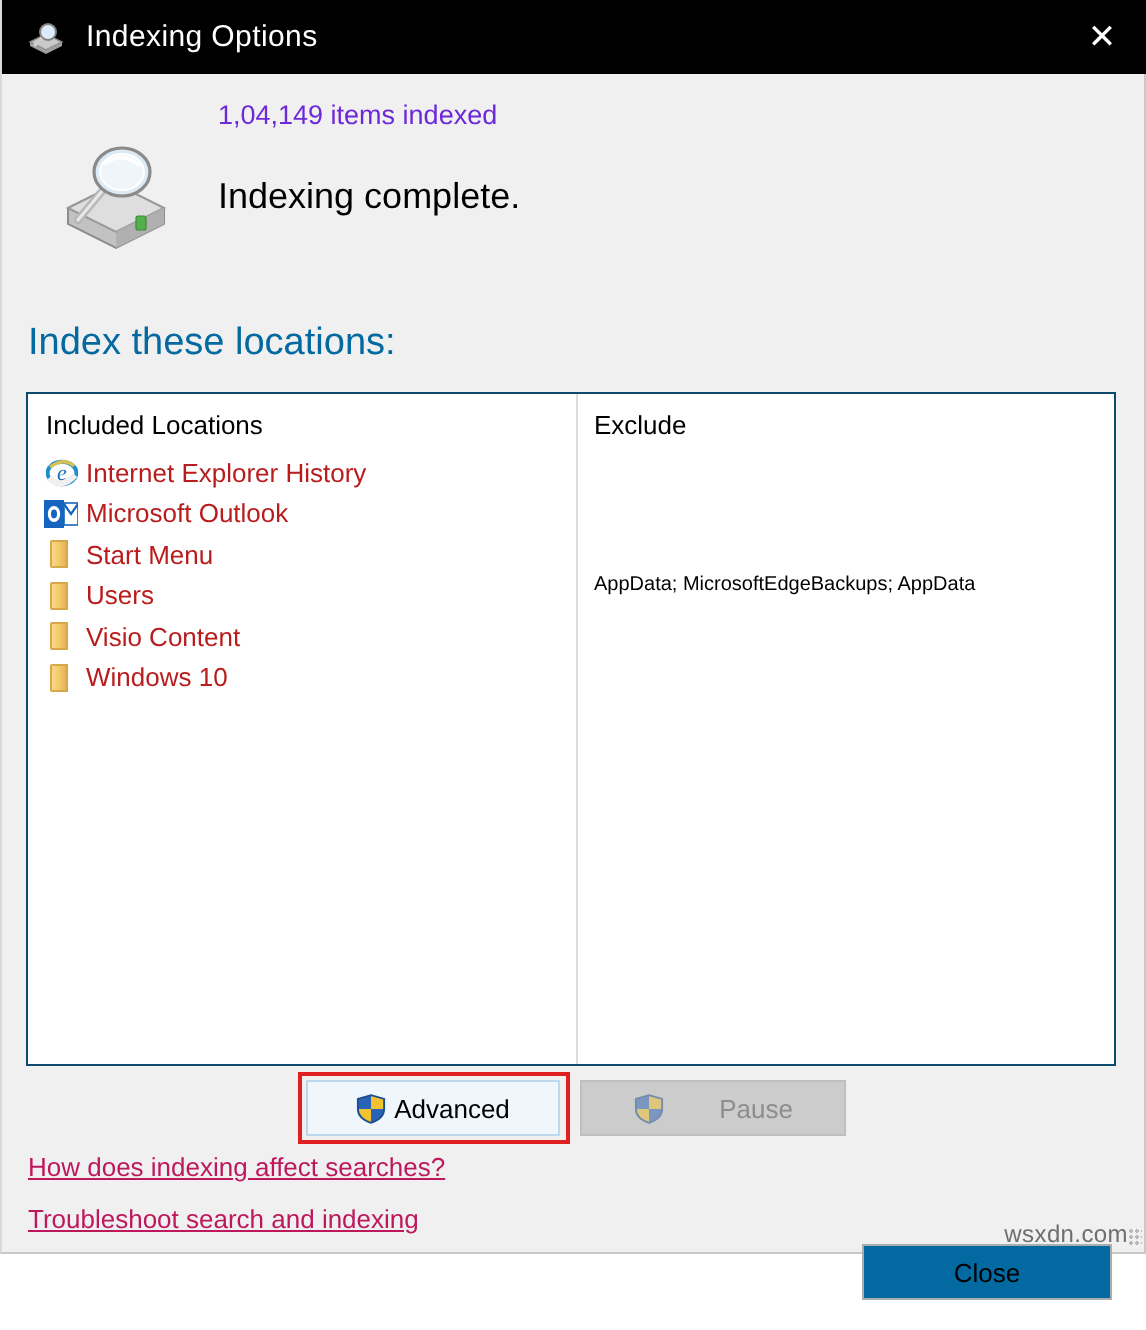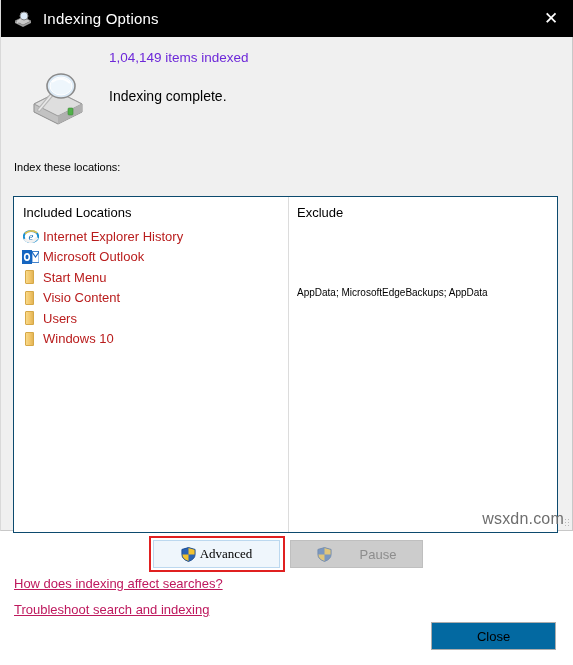--- a/index.html
+++ b/index.html
@@ -10,21 +10,21 @@
     width: 573px;
     height: 665px;
     background: #ffffff;
     font-family: "Liberation Sans", sans-serif;
     overflow: hidden;
   }
 
   #dialog {
     position: relative;
     width: 573px;
-    height: 531px;
+    height: 627px;
     background: #f0f0f0;
     box-sizing: border-box;
     border-left: 1px solid #d9d9d9;
     border-right: 1px solid #c8c8c8;
     border-bottom: 1px solid #c8c8c8;
   }
 
   
   #titlebar {
     position: absolute;
@@ -81,32 +81,32 @@
     left: 108px;
     top: 13px;
     font-size: 13.5px;
     color: #6d28d9;
     white-space: nowrap;
   }
   #indexing-state {
     position: absolute;
     left: 108px;
     top: 51px;
-    font-size: 14px;
+    font-size: 18px;
     color: #000000;
     white-space: nowrap;
   }
 
   
   #locations-label {
     position: absolute;
     left: 13px;
     top: 161px;
-    font-size: 11px;
-    color: #000000;
+    font-size: 19px;
+    color: #0369a1;
   }
 
   
   #listview {
     position: absolute;
     left: 12px;
     top: 196px;
     width: 545px;
     height: 337px;
     background: #ffffff;
@@ -213,21 +213,20 @@
     left: 11px;
     width: 133px;
     border: 2px solid #0078d7;
     background: #e1e1e1;
   }
   #btn-advanced {
     left: 152px;
     width: 127px;
     background: #eff6fc;
     border: 1px solid #bcd8ef;
-    font-family: Liberation Serif, serif;
   }
   #advanced-highlight {
     position: absolute;
     left: 148px;
     top: -4px;
     width: 136px;
     height: 36px;
     border: 2px solid #e02020;
     box-sizing: border-box;
     pointer-events: none;
@@ -271,21 +270,21 @@
     display: flex;
     align-items: center;
     justify-content: center;
   }
 
   
   #watermark {
     position: absolute;
     right: 8px;
     bottom: 2px;
-    font-size: 16px;
+    font-size: 12px;
     color: #6e6e6e;
     letter-spacing: .2px;
   }
   #wm-dots {
     position: absolute;
     right: 1px;
     bottom: 3px;
     width: 7px;
     height: 9px;
     background-image:
@@ -376,28 +375,28 @@
         <span class="row-icon">
             <span class="folder"></span>
           </span>
         <span class="row-label">Start Menu</span>
       </div>
 
       <div class="row">
         <span class="row-icon">
             <span class="folder"></span>
           </span>
+        <span class="row-label">Users</span>
+      </div>
+
+      <div class="row">
+        <span class="row-icon">
+            <span class="folder"></span>
+          </span>
         <span class="row-label">Visio Content</span>
-      </div>
-
-      <div class="row">
-        <span class="row-icon">
-            <span class="folder"></span>
-          </span>
-        <span class="row-label">Users</span>
       </div>
 
       <div class="row">
         <span class="row-icon">
             <span class="folder"></span>
           </span>
         <span class="row-label">Windows 10</span>
       </div>
 
     </div>

